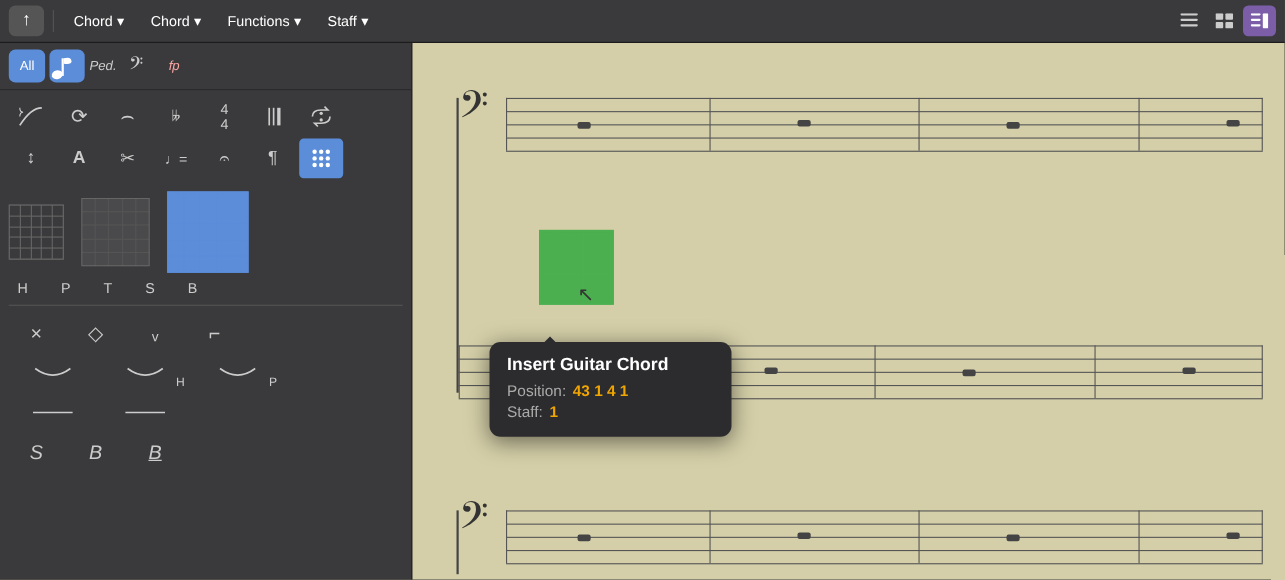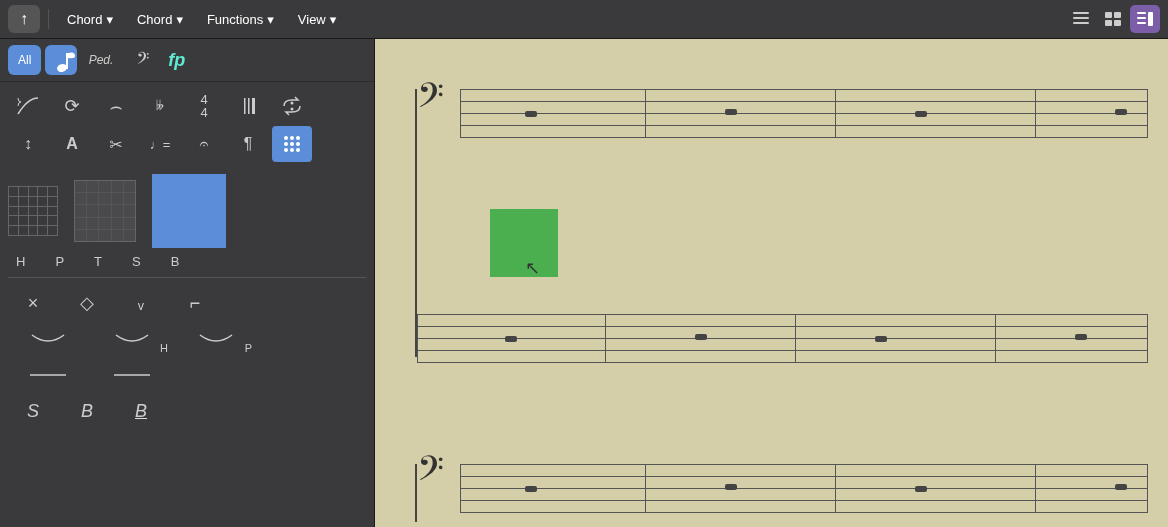--- a/index.html
+++ b/index.html
@@ -126,21 +126,21 @@
       width: 32px;
       height: 30px;
       border-radius: 6px;
       border: none;
       background: transparent;
       color: #ccc;
       font-size: 18px;
       cursor: pointer;
       display: flex;
       align-items: center;
-      justify-content: flex-end;
+      justify-content: flex-start;
     }
     .sym-icon-btn.active { background: #5b8dd9; color: #fff; }
 
     
     .symbol-grid {
       padding: 6px 8px;
       display: flex;
       flex-direction: column;
       gap: 2px;
       flex-shrink: 0;
@@ -317,21 +317,21 @@
     <span>Chord</span>
     <span>▾</span>
   </button>
 
   <button class="toolbar-btn">
     <span>Functions</span>
     <span>▾</span>
   </button>
 
   <button class="toolbar-btn">
-    <span>View</span>
+    <span>Staff</span>
     <span>▾</span>
   </button>
 
   <div class="toolbar-right-icons">
     <button class="icon-btn">
       <svg width="16" height="14" viewBox="0 0 16 14" fill="none">
         <rect x="0" y="0" width="16" height="2" rx="1" fill="#ccc"></rect>
         <rect x="0" y="5" width="16" height="2" rx="1" fill="#ccc"></rect>
         <rect x="0" y="10" width="16" height="2" rx="1" fill="#ccc"></rect>
       </svg>
@@ -369,21 +369,21 @@
           <path d="M13 6 Q20 4 20 9 Q20 12 13 11" fill="#fff"></path>
         </svg>
       </button>
       <button class="sym-icon-btn">
         <span style="font-size:12px; color:#ccc; font-style:italic;">Ped.</span>
       </button>
       <button class="sym-icon-btn">
         <span style="font-size:20px; color:#ccc;">𝄢</span>
       </button>
       <button class="sym-icon-btn">
-        <span style="font-size:18px; color:#5eead4; font-style:italic; font-weight:bold;">fp</span>
+        <span style="font-size:12px; color:#fca5a5; font-style:italic; font-weight:normal;">fp</span>
       </button>
     </div>
 
     <div class="symbol-grid">
       <div class="sym-row">
         <button class="sym-cell">
           <svg width="24" height="24" viewBox="0 0 24 24">
             <path d="M2 20 Q12 4 22 4" stroke="#ccc" stroke-width="1.5" fill="none"></path>
             <path d="M2 4 Q2 8 5 8 Q2 8 2 12" stroke="#ccc" stroke-width="1" fill="none"></path>
           </svg>
@@ -662,20 +662,31 @@
       <div class="guitar-chord-overlay-cell"></div>
       <div class="guitar-chord-overlay-cell"></div>
       <div class="guitar-chord-overlay-cell"></div>
       <div class="guitar-chord-overlay-cell"></div>
       <div class="guitar-chord-overlay-cell"></div>
       <div class="guitar-chord-overlay-cell"></div>
     </div>
 
     <div class="cursor-arrow" style="top: 218px; left: 150px;">↖</div>
 
+    <div class="tooltip" style="top: 272px; left: 70px;">
+      <div class="tooltip-title">Insert Guitar Chord</div>
+      <div class="tooltip-row">
+        <span class="tooltip-label">Position:</span>
+        <span class="tooltip-value">43 1 4 1</span>
+      </div>
+      <div class="tooltip-row">
+        <span class="tooltip-label">Staff:</span>
+        <span class="tooltip-value">1</span>
+      </div>
+    </div>
 
     <div style="position:absolute; top:265px; left:40px; right:20px; height:70px;">
 
       <div style="position:absolute; left:2px; right:0; top:10px; height:1px; background:#555;"></div>
       <div style="position:absolute; left:2px; right:0; top:22px; height:1px; background:#555;"></div>
       <div style="position:absolute; left:2px; right:0; top:34px; height:1px; background:#555;"></div>
       <div style="position:absolute; left:2px; right:0; top:46px; height:1px; background:#555;"></div>
       <div style="position:absolute; left:2px; right:0; top:58px; height:1px; background:#555;"></div>
 
       <div style="position:absolute; left:2px; top:10px; width:1px; height:48px; background:#555;"></div>

